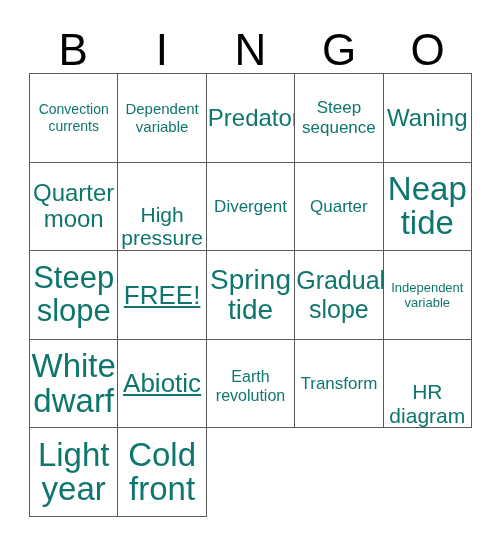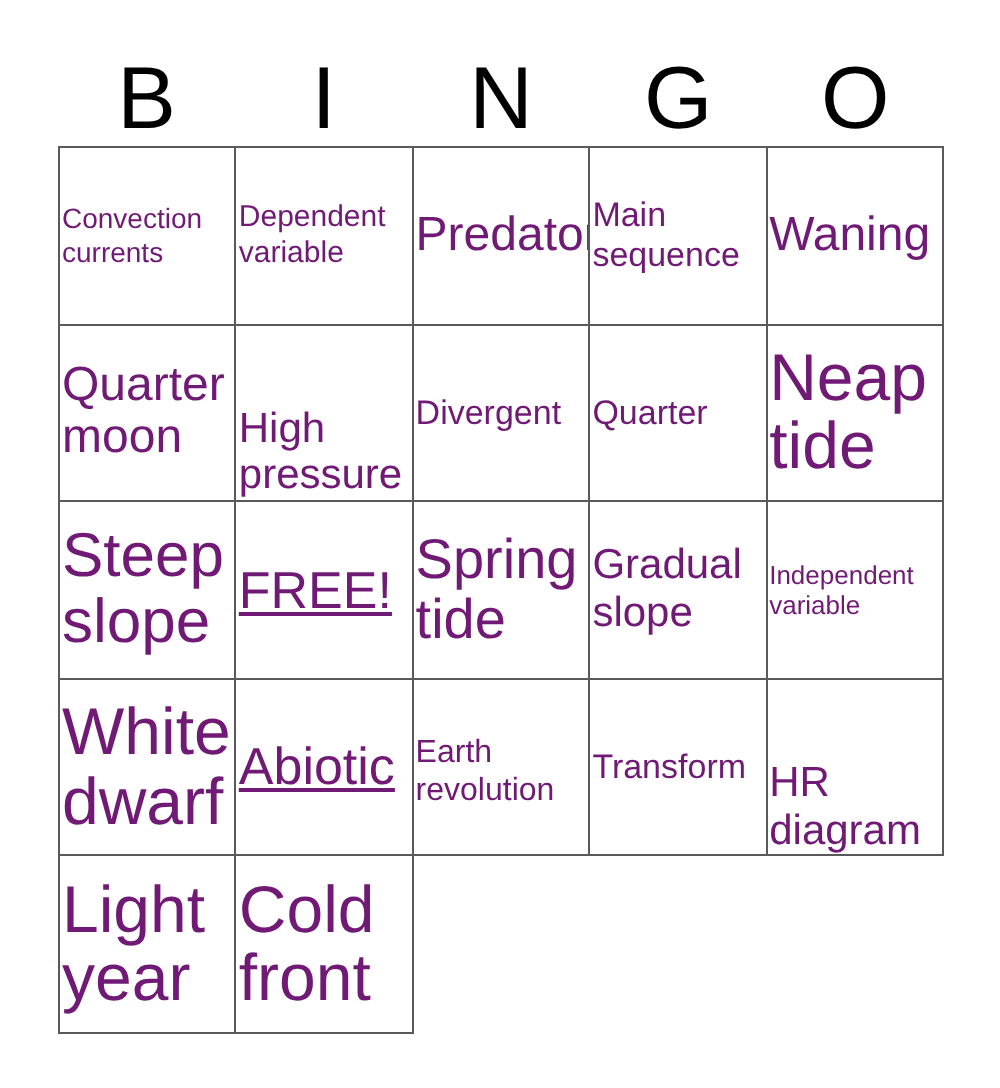--- a/index.html
+++ b/index.html
@@ -66,37 +66,37 @@
     border-bottom: 1px solid #5a5a5a;
     box-sizing: border-box;
     display: flex;
     align-items: center;
     justify-content: center;
     overflow: hidden;
     background: #ffffff;
   }
   .cell-text {
     display: block;
-    text-align: left;
+    text-align: center;
     width: 100%;
     padding: 0 1px;
     box-sizing: border-box;
     line-height: 1.08;
-    color: #701a75;
+    color: #0f766e;
     white-space: pre-line;
     word-break: normal;
   }
 
   
   .fs-13 { font-size: 13px; line-height: 1.18; }
   .fs-14 { font-size: 14px; line-height: 1.18; }
   .fs-15 { font-size: 15px; line-height: 1.18; }
   .fs-16 { font-size: 16px; line-height: 1.18; margin-top: 6px; }
   .fs-17 { font-size: 17px; line-height: 1.16; }
-  .fs-19 { font-size: 21px; line-height: 1.14; }
+  .fs-19 { font-size: 25px; line-height: 1.14; }
   .fs-21 { font-size: 21px; line-height: 1.12; margin-top: 40px; }
   .fs-24 { font-size: 24px; line-height: 1.10; }
   .fs-26 { font-size: 26px; line-height: 1.10; text-decoration: underline; }
   .fs-28 { font-size: 28px; line-height: 1.08; }
   .fs-31 { font-size: 31px; line-height: 1.06; }
   .fs-33 { font-size: 33px; line-height: 1.05; }
 </style>
 </head>
 <body>
 
@@ -114,21 +114,21 @@
       <div class="cell">
         <span class="cell-text fs-14">Convection currents</span>
       </div>
       <div class="cell">
         <span class="cell-text fs-15">Dependent variable</span>
       </div>
       <div class="cell">
         <span class="cell-text fs-24">Predator</span>
       </div>
       <div class="cell">
-        <span class="cell-text fs-17">Main sequence</span>
+        <span class="cell-text fs-17">Steep sequence</span>
       </div>
       <div class="cell">
         <span class="cell-text fs-24">Waning</span>
       </div>
       <div class="cell">
         <span class="cell-text fs-24">Quarter moon</span>
       </div>
       <div class="cell">
         <span class="cell-text fs-21">High pressure</span>
       </div>

